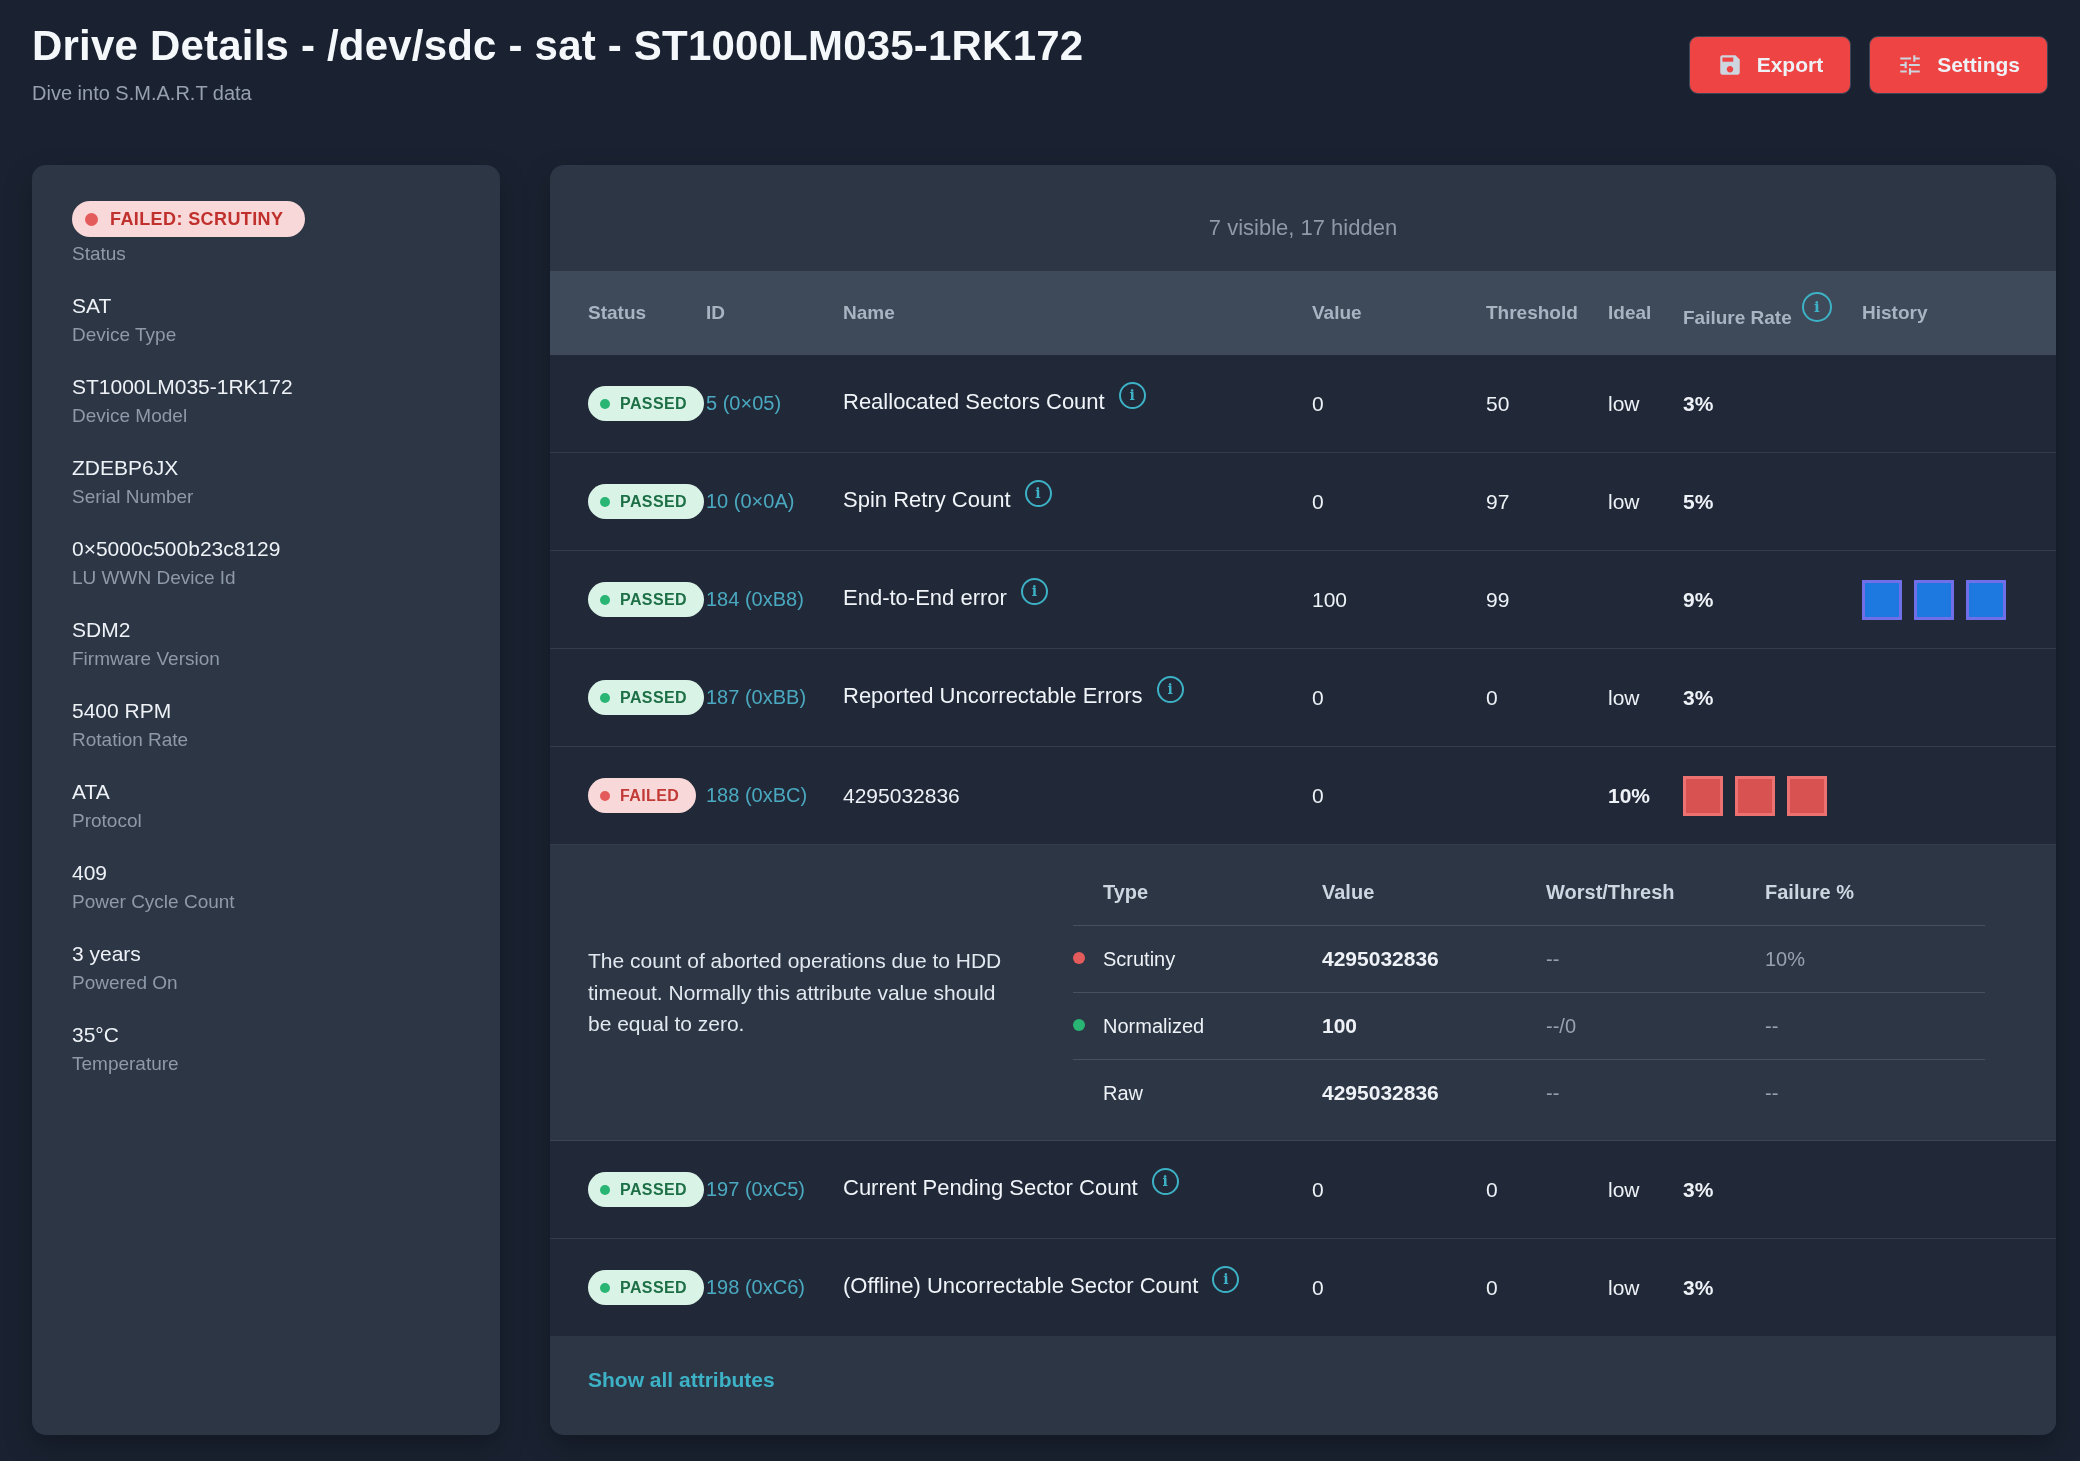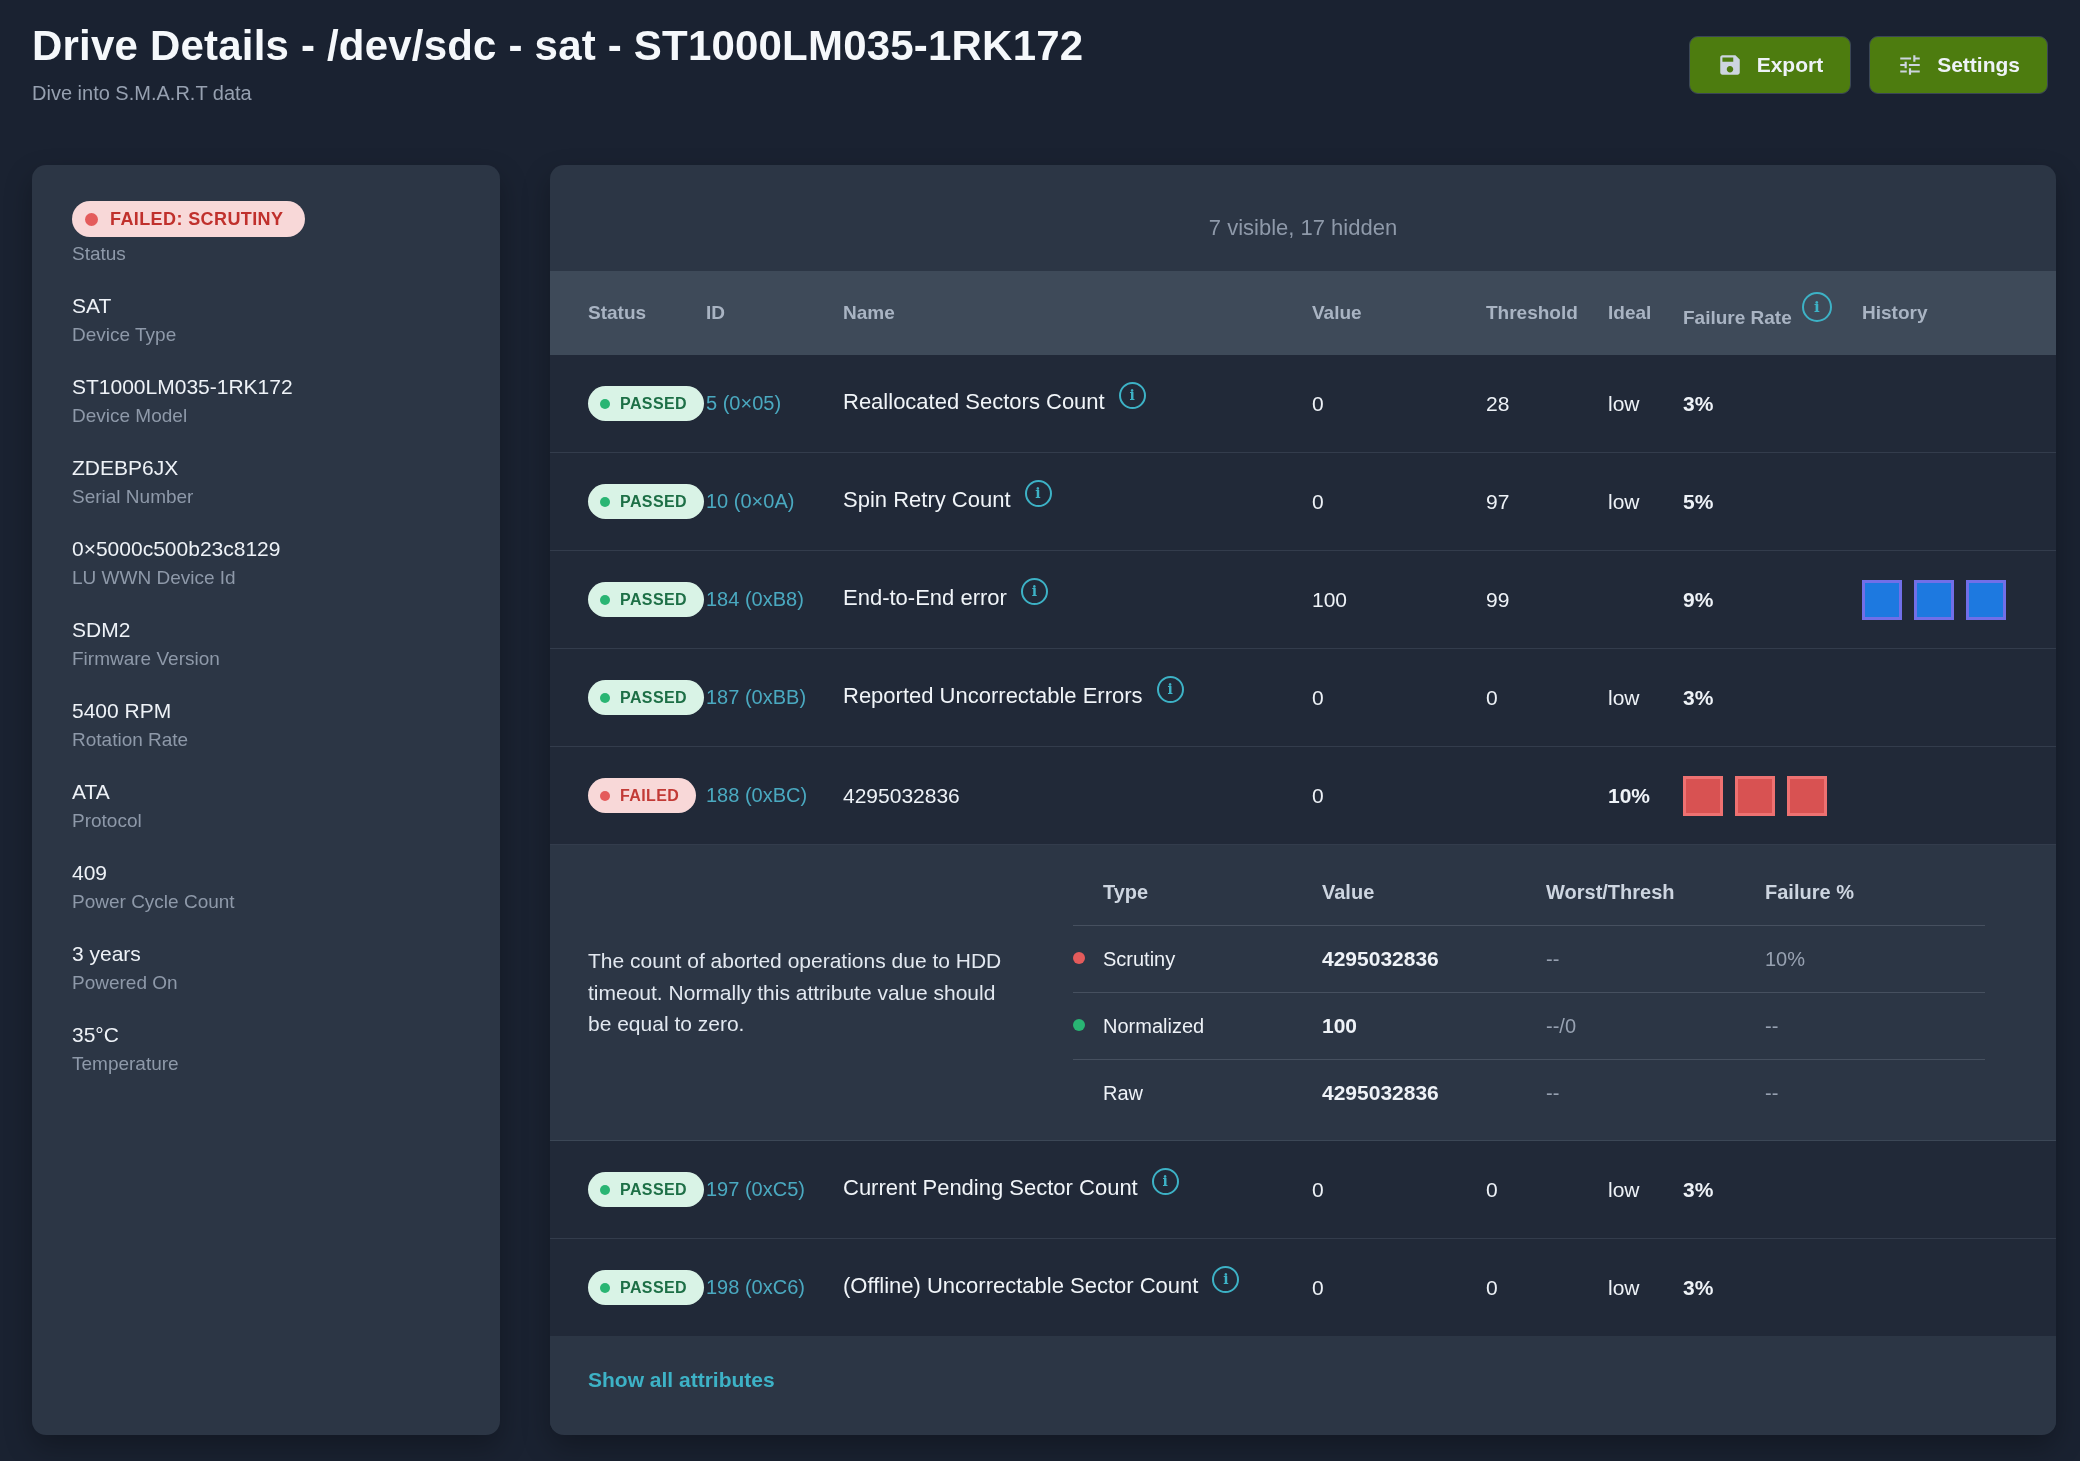--- a/index.html
+++ b/index.html
@@ -5,21 +5,21 @@
   html,body{margin:0;padding:0;background:#141b27;}
   .page{position:relative;width:2080px;height:1461px;background:var(--page-bg,#1a2231);
         font-family:"Liberation Sans",sans-serif;overflow:hidden;}
 
   
   .page-header{position:absolute;left:32px;top:22px;right:32px;}
   .page-title{font-size:42px;font-weight:700;color:#f5f8fb;letter-spacing:.2px;margin:0;}
   .page-subtitle{font-size:20px;color:#96a0b0;margin-top:12px;}
   .header-actions{position:absolute;right:0;top:14px;display:flex;gap:18px;}
   .btn{display:flex;align-items:center;gap:14px;height:58px;padding:0 27px;
-       background:#4d7c0f;border:1px solid #3b4656;border-radius:9px;
+       background:#ef4444;border:1px solid #3b4656;border-radius:9px;
        color:#eef2f7;font-size:21px;font-weight:700;cursor:pointer;font-family:inherit;}
   .btn svg{display:block;}
 
   
   .sidebar-card{position:absolute;left:32px;top:165px;width:468px;height:1270px;
         background:var(--card-bg,#2c3645);border-radius:14px;box-sizing:border-box;
         padding:36px 40px;box-shadow:0 12px 28px rgba(0,0,0,.28);}
   .status-badge{display:inline-flex;align-items:center;gap:12px;height:36px;
         background:var(--failed-bg,#f8d8d8);border-radius:20px;padding:0 22px 0 13px;}
   .status-badge .dot{width:13px;height:13px;border-radius:50%;background:var(--failed-dot,#e45b5b);}
@@ -198,21 +198,21 @@
       <span class="badge passed">
         <span class="dot"></span>
         <span class="badge-text">PASSED</span>
       </span>
     </div>
     <div class="id-cell">5 (0×05)</div>
     <div class="name-cell">
       <span>Reallocated Sectors Count</span><span class="info-icon">i</span>
     </div>
     <div class="value-cell">0</div>
-    <div class="threshold-cell">28</div>
+    <div class="threshold-cell">50</div>
     <div class="ideal-cell">low</div>
     <div class="failure-cell">3%</div>
     <div class="history-cell"></div>
   </div>
         <div class="grid-row trow">
     <div class="status-cell">
       <span class="badge passed">
         <span class="dot"></span>
         <span class="badge-text">PASSED</span>
       </span>

